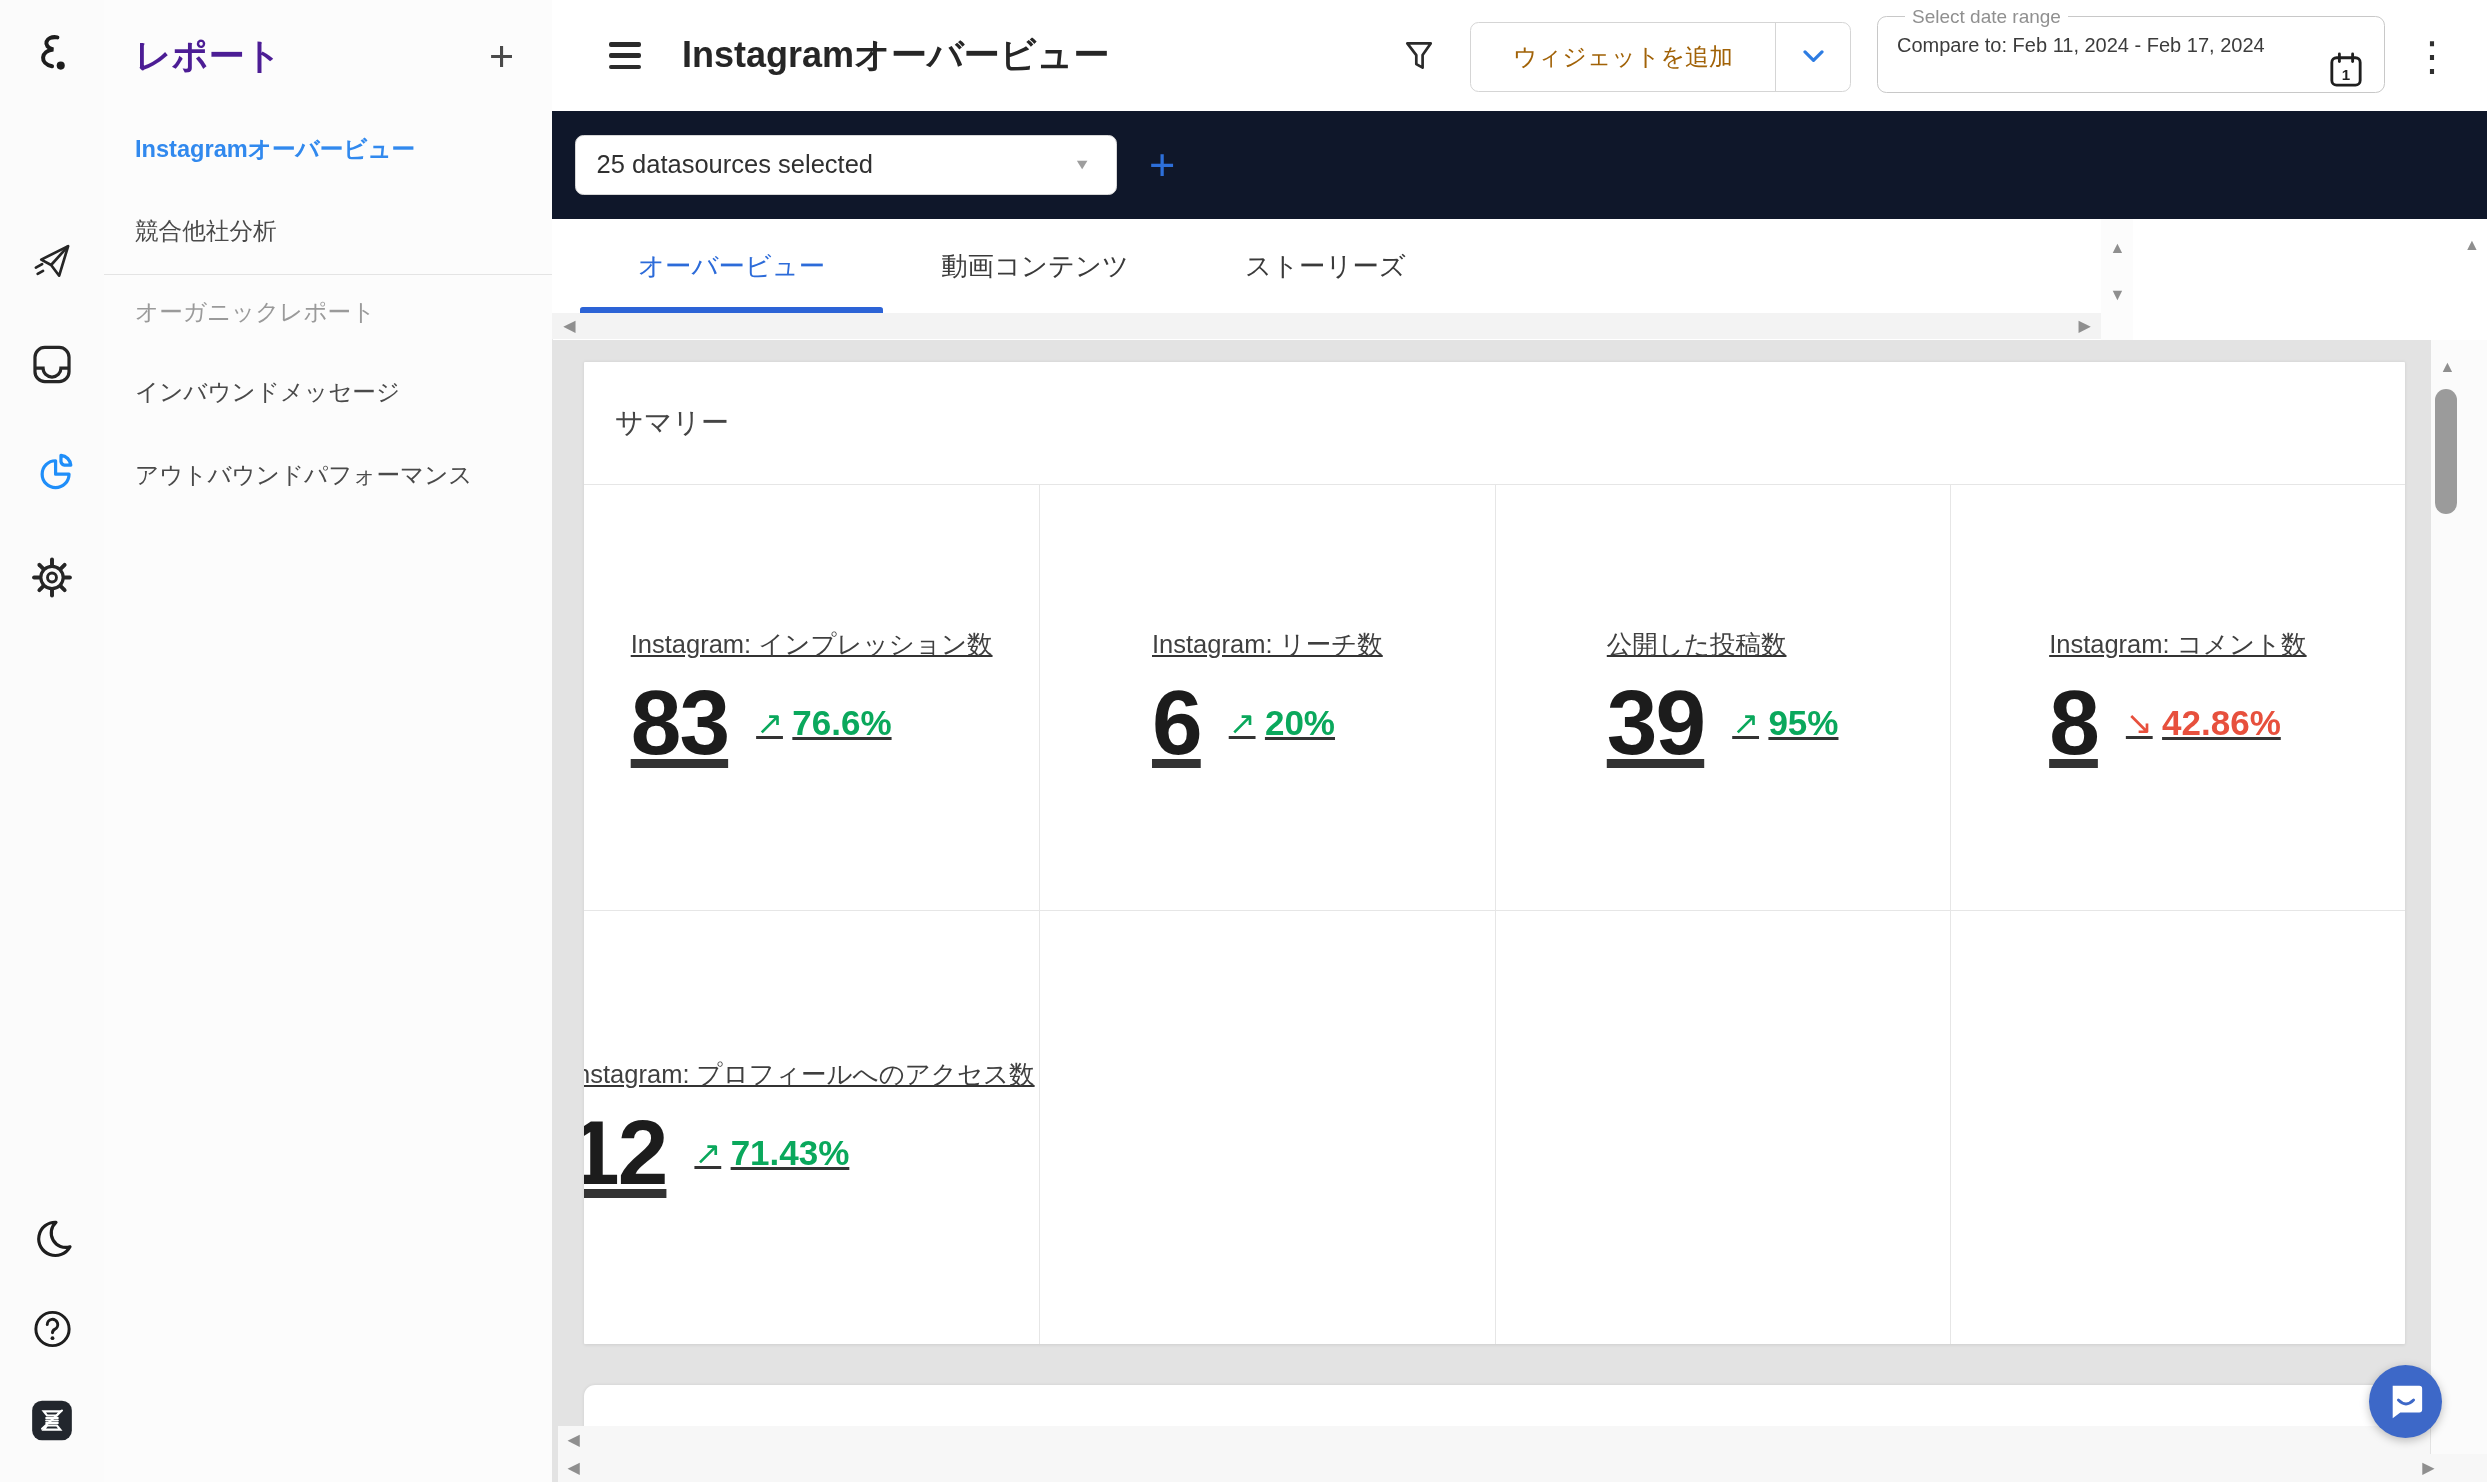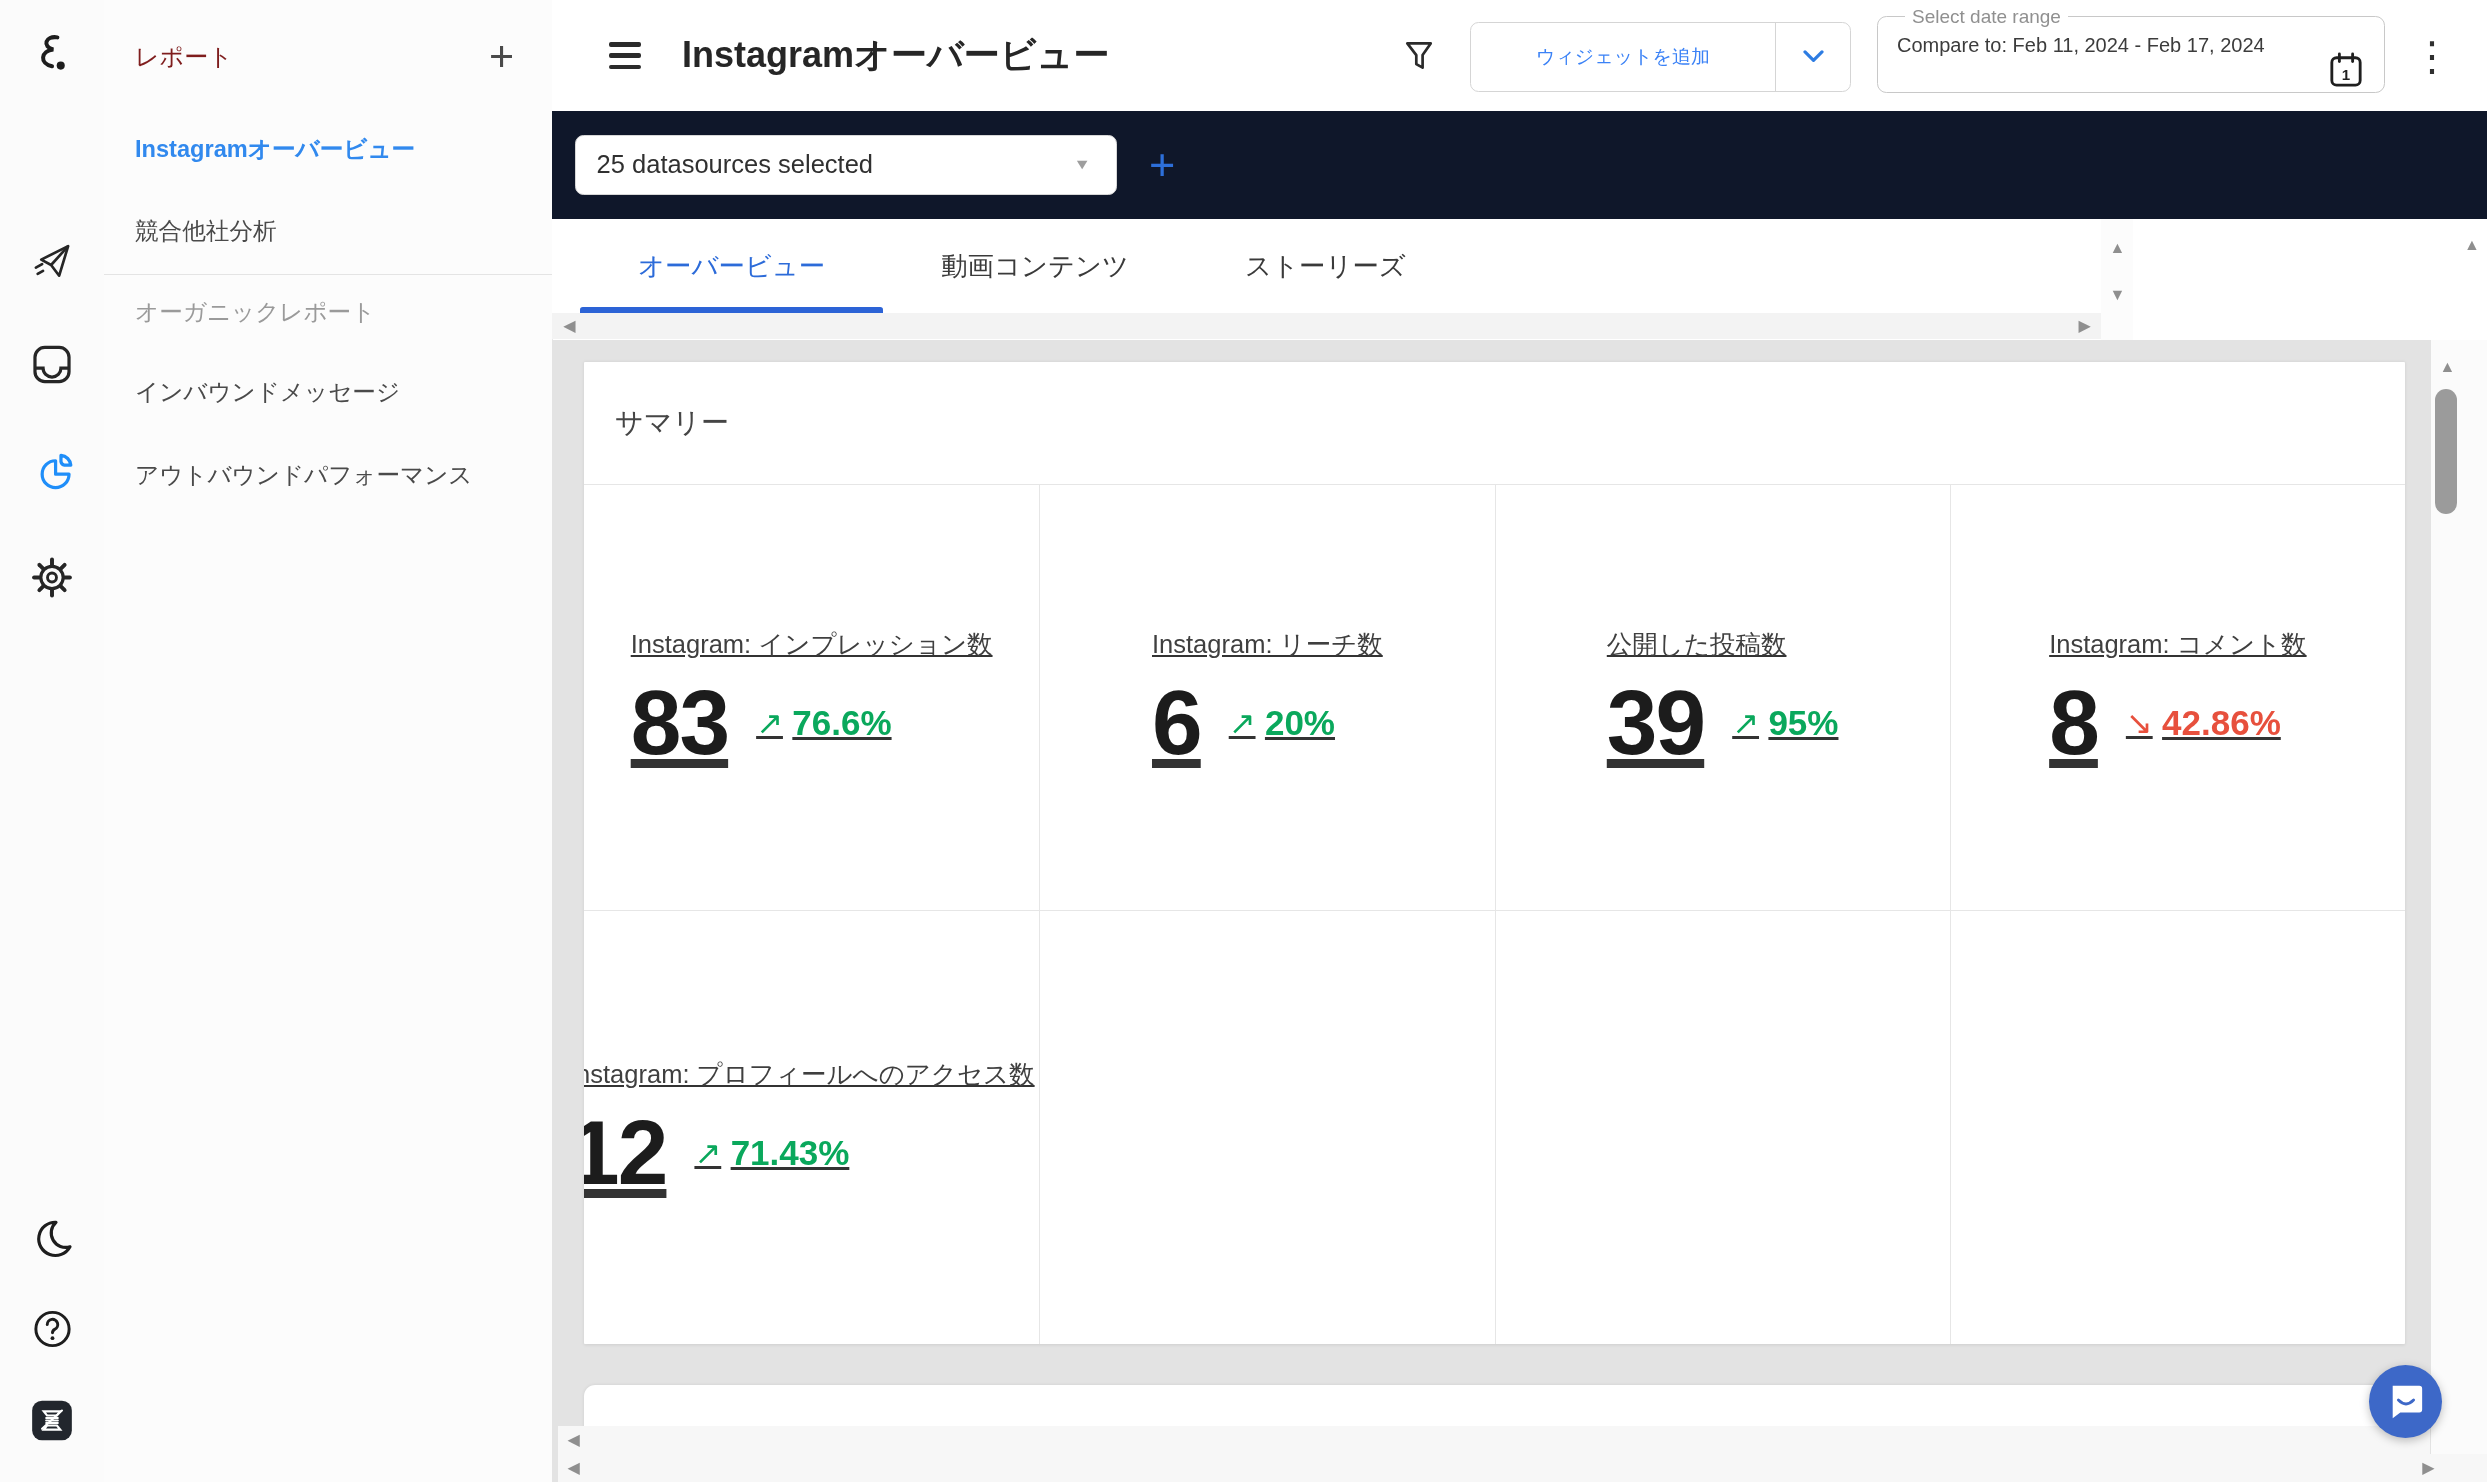--- a/index.html
+++ b/index.html
@@ -7,35 +7,35 @@
   #app{position:relative;width:2487px;height:1483px;overflow:hidden;background:#ffffff;}
   .abs{position:absolute;}
 
   
   #rail{left:0;top:0;width:104px;height:1483px;background:#fbfbfb;border-right:0.9px solid #e8e8e8;}
   .rail-ic{position:absolute;left:50%;transform:translateX(-50%);width:43px;height:43px;display:flex;align-items:center;justify-content:center;cursor:pointer;}
 
   
   #sidebar{left:104px;top:0;width:448px;height:1483px;background:#fcfcfc;border-right:0.9px solid #e8e8e8;}
   .sb-head{position:absolute;left:31px;right:38px;top:28px;height:57px;display:flex;align-items:center;justify-content:space-between;}
-  .sb-title{font-size:24px;color:#7f1d1d;font-weight:400;}
+  .sb-title{font-size:36px;color:#4c1d95;font-weight:700;}
   .sb-plus{font-size:43px;color:#4a4a4a;font-weight:300;cursor:pointer;line-height:1;}
   .sb-item{position:absolute;left:31px;right:19px;height:42px;display:flex;align-items:center;font-size:23.6px;color:#4a4a4a;cursor:pointer;white-space:nowrap;}
   .sb-item.active{color:#3189ee;font-weight:700;}
   .sb-item.muted{color:#9a9a9a;}
   .sb-divider{position:absolute;left:0;right:0;height:0;border-top:0.9px solid #e4e4e4;}
 
   
   #main-header{left:552px;top:0;width:1935px;height:111px;background:#fff;border-bottom:0.9px solid #e9e9e9;}
   .burger{position:absolute;left:57px;top:42px;width:34px;cursor:pointer;}
   .burger div{height:4.7px;background:#2b2b2b;border-radius:1.9px;margin-bottom:6.6px;}
   .page-title{position:absolute;left:130px;top:0;height:111px;display:flex;align-items:center;font-size:36px;font-weight:600;color:#262626;white-space:nowrap;}
   .funnel{position:absolute;left:849px;top:38px;cursor:pointer;}
   .addw-btn{position:absolute;left:918px;top:22px;width:379px;height:68px;border:0.9px solid #d5d5d5;border-radius:8.5px;display:flex;background:#fff;cursor:pointer;}
-  .addw-label{width:304px;display:flex;align-items:center;justify-content:center;font-size:19px;color:#3b82f6;border-right:0.9px solid #d5d5d5;white-space:nowrap;}
+  .addw-label{width:304px;display:flex;align-items:center;justify-content:center;font-size:24px;color:#a16207;border-right:0.9px solid #d5d5d5;white-space:nowrap;}
   .addw-caret{flex:1;display:flex;align-items:center;justify-content:center;}
   .datefs{position:absolute;left:1325px;top:5.7px;width:487px;height:85px;border:0.9px solid #c8c8c8;border-radius:9.4px;margin:0;padding:0 0 0 19px;cursor:pointer;}
   .datefs legend{font-size:19px;color:#909090;padding:0 7.5px;margin-left:7.5px;}
   .date-main{font-size:26.4px;font-weight:600;color:#1f1f1f;margin-top:1.9px;white-space:nowrap;}
   .date-cmp{font-size:20px;color:#3c3c3c;margin-top:6.6px;white-space:nowrap;}
   .date-cal{position:absolute;right:21px;top:24.5px;}
   .kebab{position:absolute;left:1860px;top:0;height:111px;display:flex;align-items:center;font-size:40px;color:#2f2f2f;cursor:pointer;}
 
   
   #ds-row{left:552px;top:111px;width:1935px;height:108px;background:#0f172a;border-bottom:0.9px solid #e9e9e9;}

